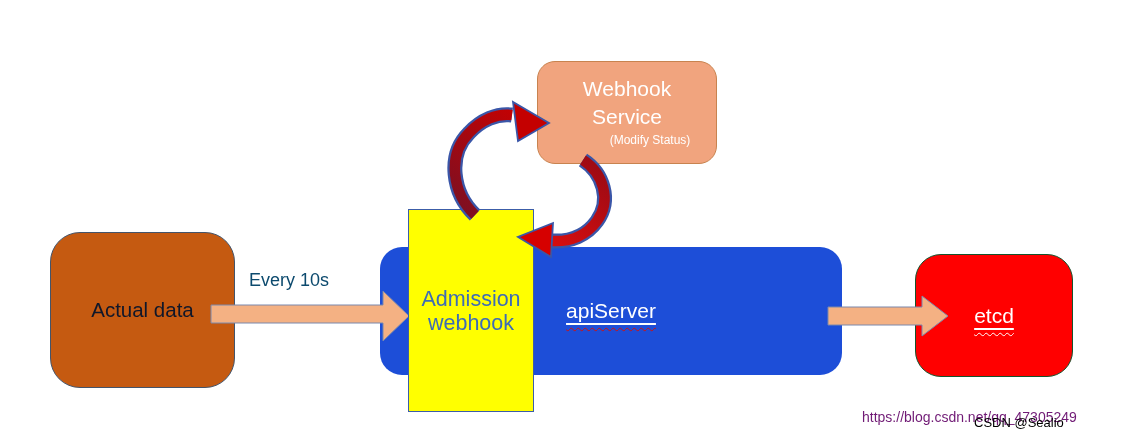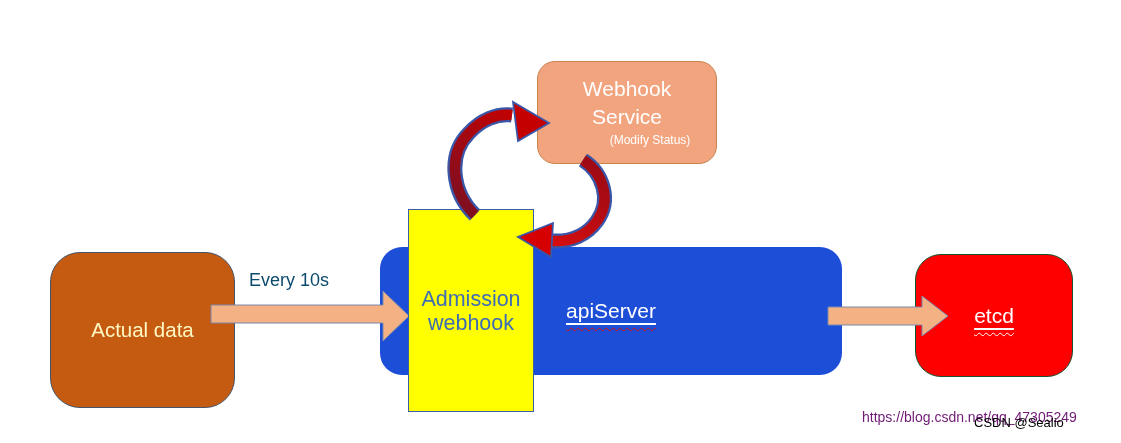--- a/index.html
+++ b/index.html
@@ -4,21 +4,21 @@
 <style>
   html,body{margin:0;padding:0;background:#ffffff;}
   .canvas{
     position:relative;width:1121px;height:443px;background:#ffffff;overflow:hidden;
     font-family:"Liberation Sans", sans-serif;
   }
   .node{position:absolute;display:flex;align-items:center;justify-content:center;
         text-align:center;box-sizing:border-box;}
   
   .actual-data{left:50px;top:232px;width:185px;height:156px;background:#C55A11;
-    border:1px solid #44546A;border-radius:30px;z-index:1;color:#fef9c3;font-size:20.5px;margin-top:20px;}
+    border:1px solid #44546A;border-radius:30px;z-index:1;color:#0f172a;font-size:20.5px;}
   .api-server{left:380px;top:247px;width:462px;height:128px;background:#1d4ed8;
     border-radius:22px;z-index:1;color:#ffffff;font-size:21px;}
   .admission{left:408px;top:209px;width:126px;height:203px;background:#FFFF00;
     border:1.5px solid #3C5DA8;z-index:3;color:#3E6CB5;font-size:21.5px;line-height:24px;
     flex-direction:column;}
   .webhook-service{left:537px;top:61px;width:180px;height:103px;background:#F1A47E;
     border:1.5px solid #C8834F;border-radius:18px;z-index:1;color:#ffffff;
     flex-direction:column;}
   .webhook-service .big{font-size:21px;line-height:28px;}
   .webhook-service .small{font-size:12px;line-height:19px;margin-left:46px;}

